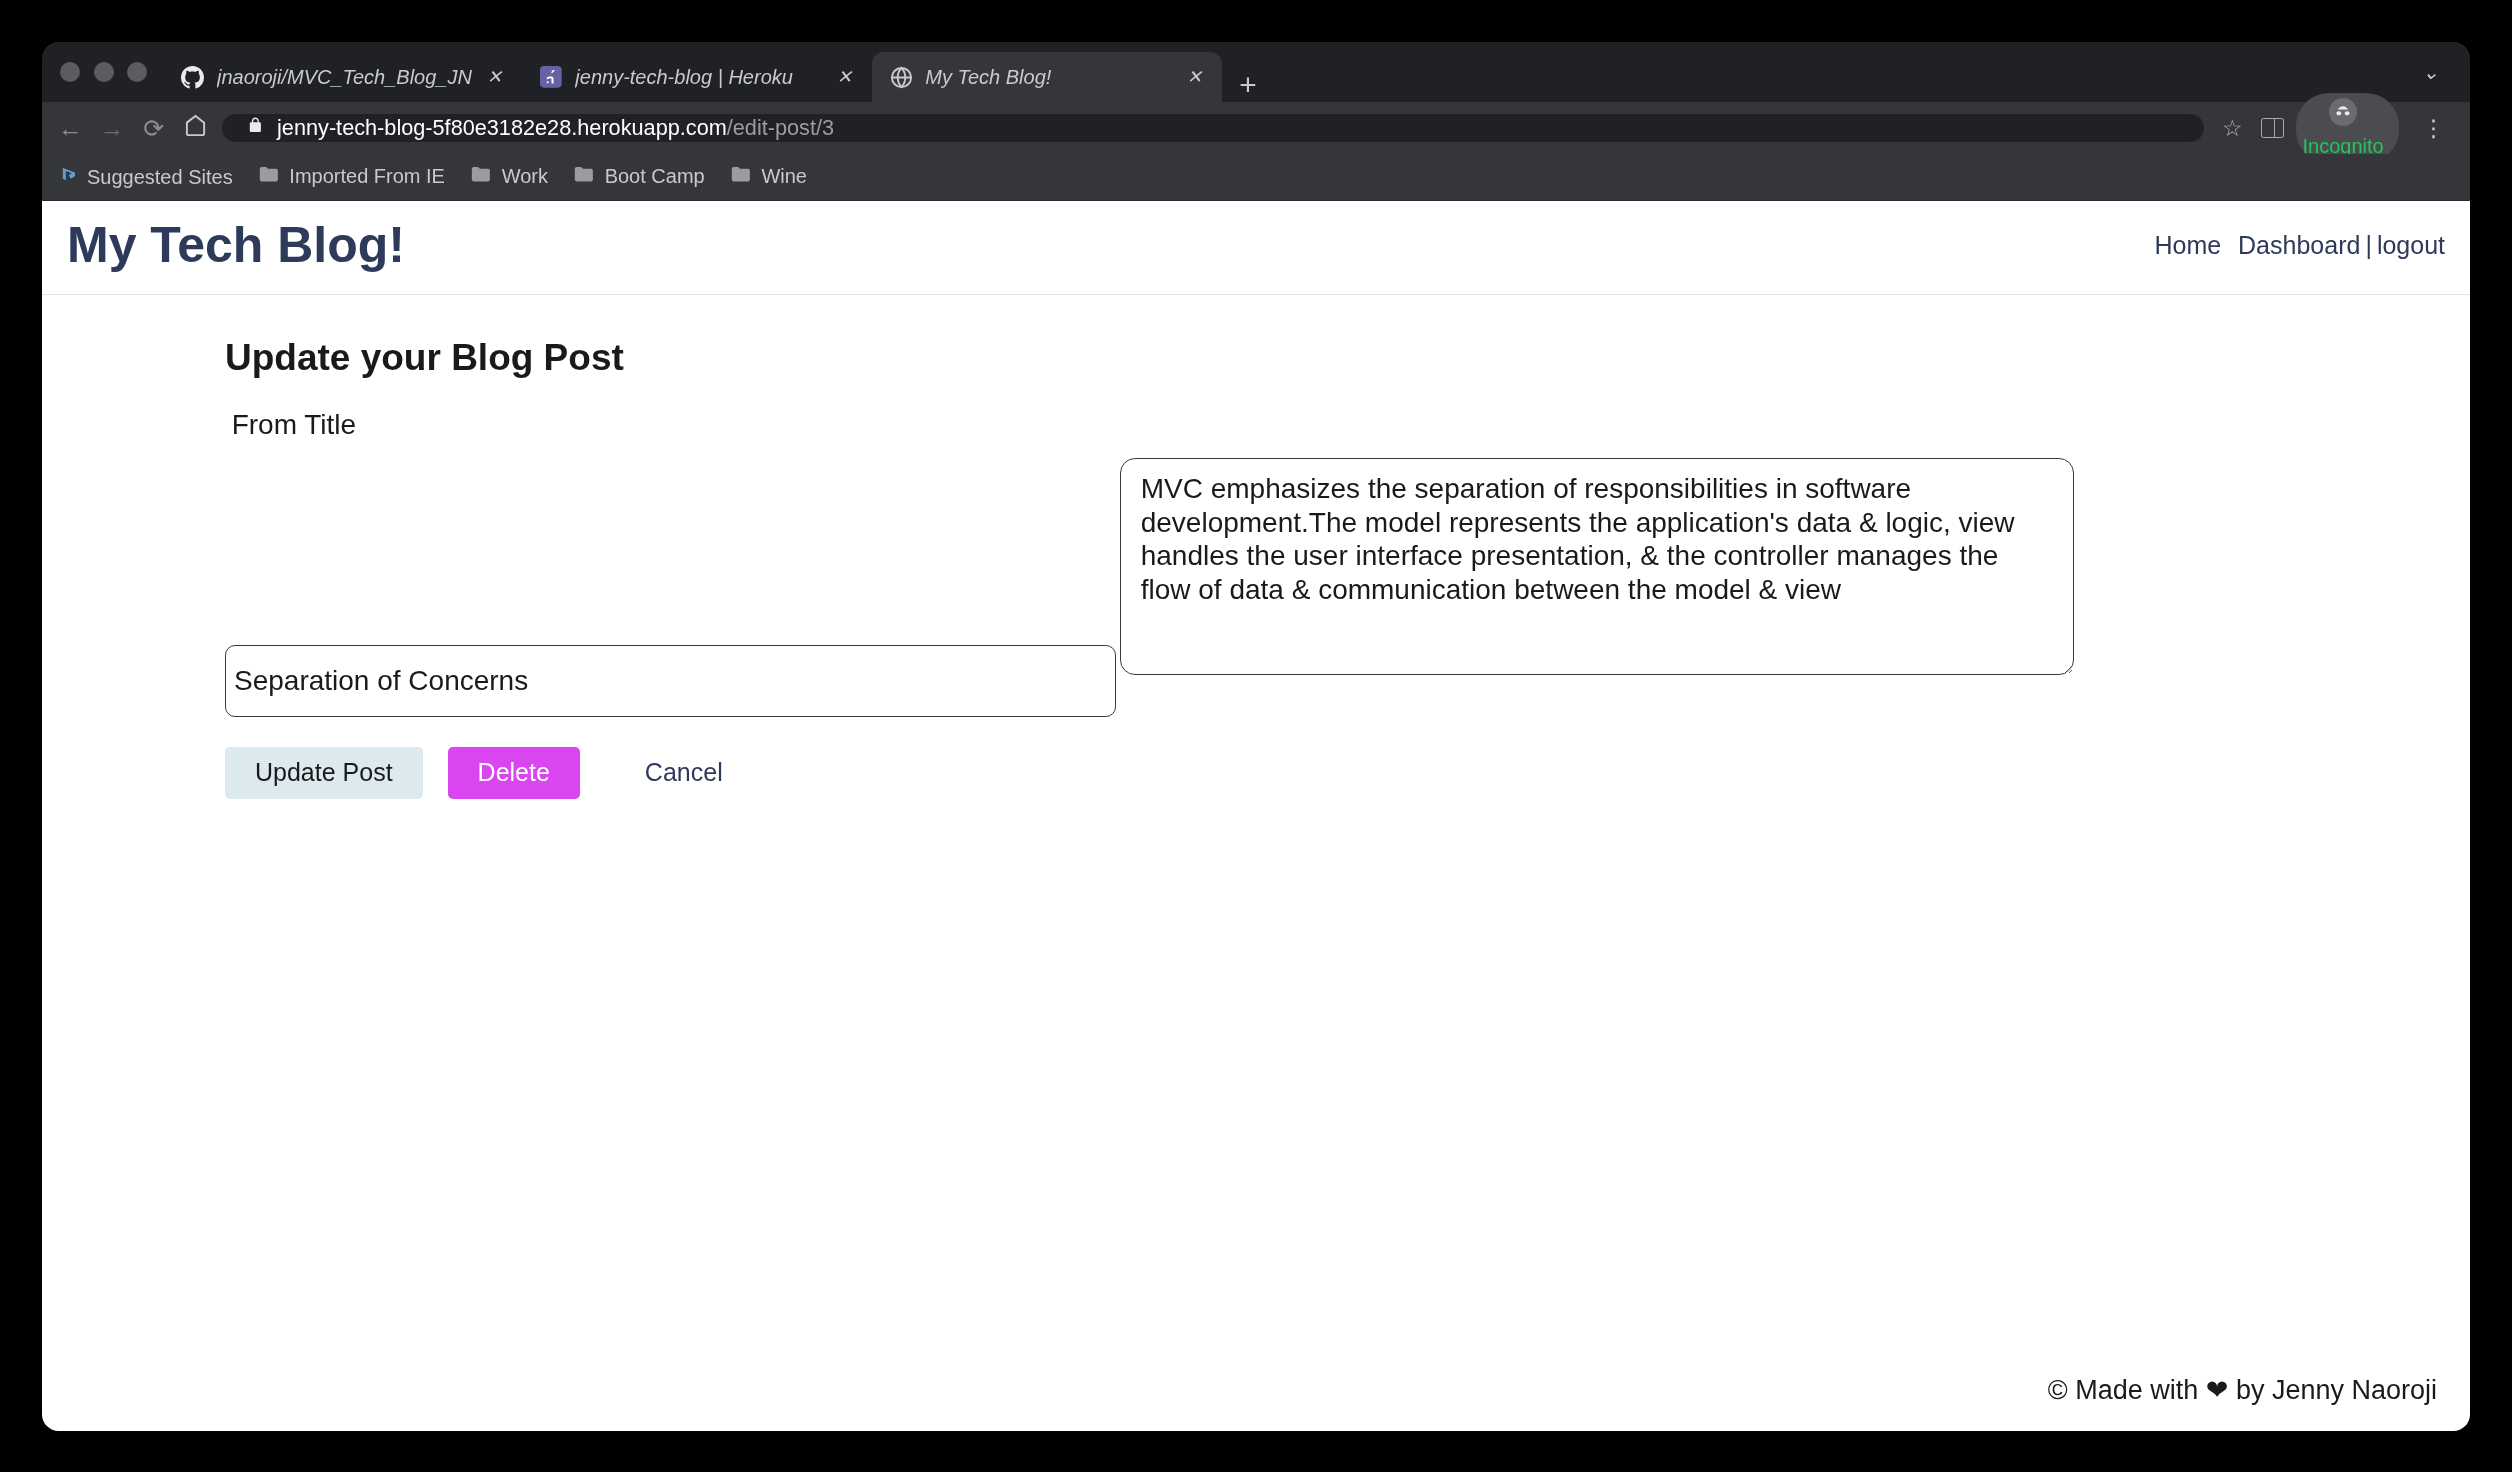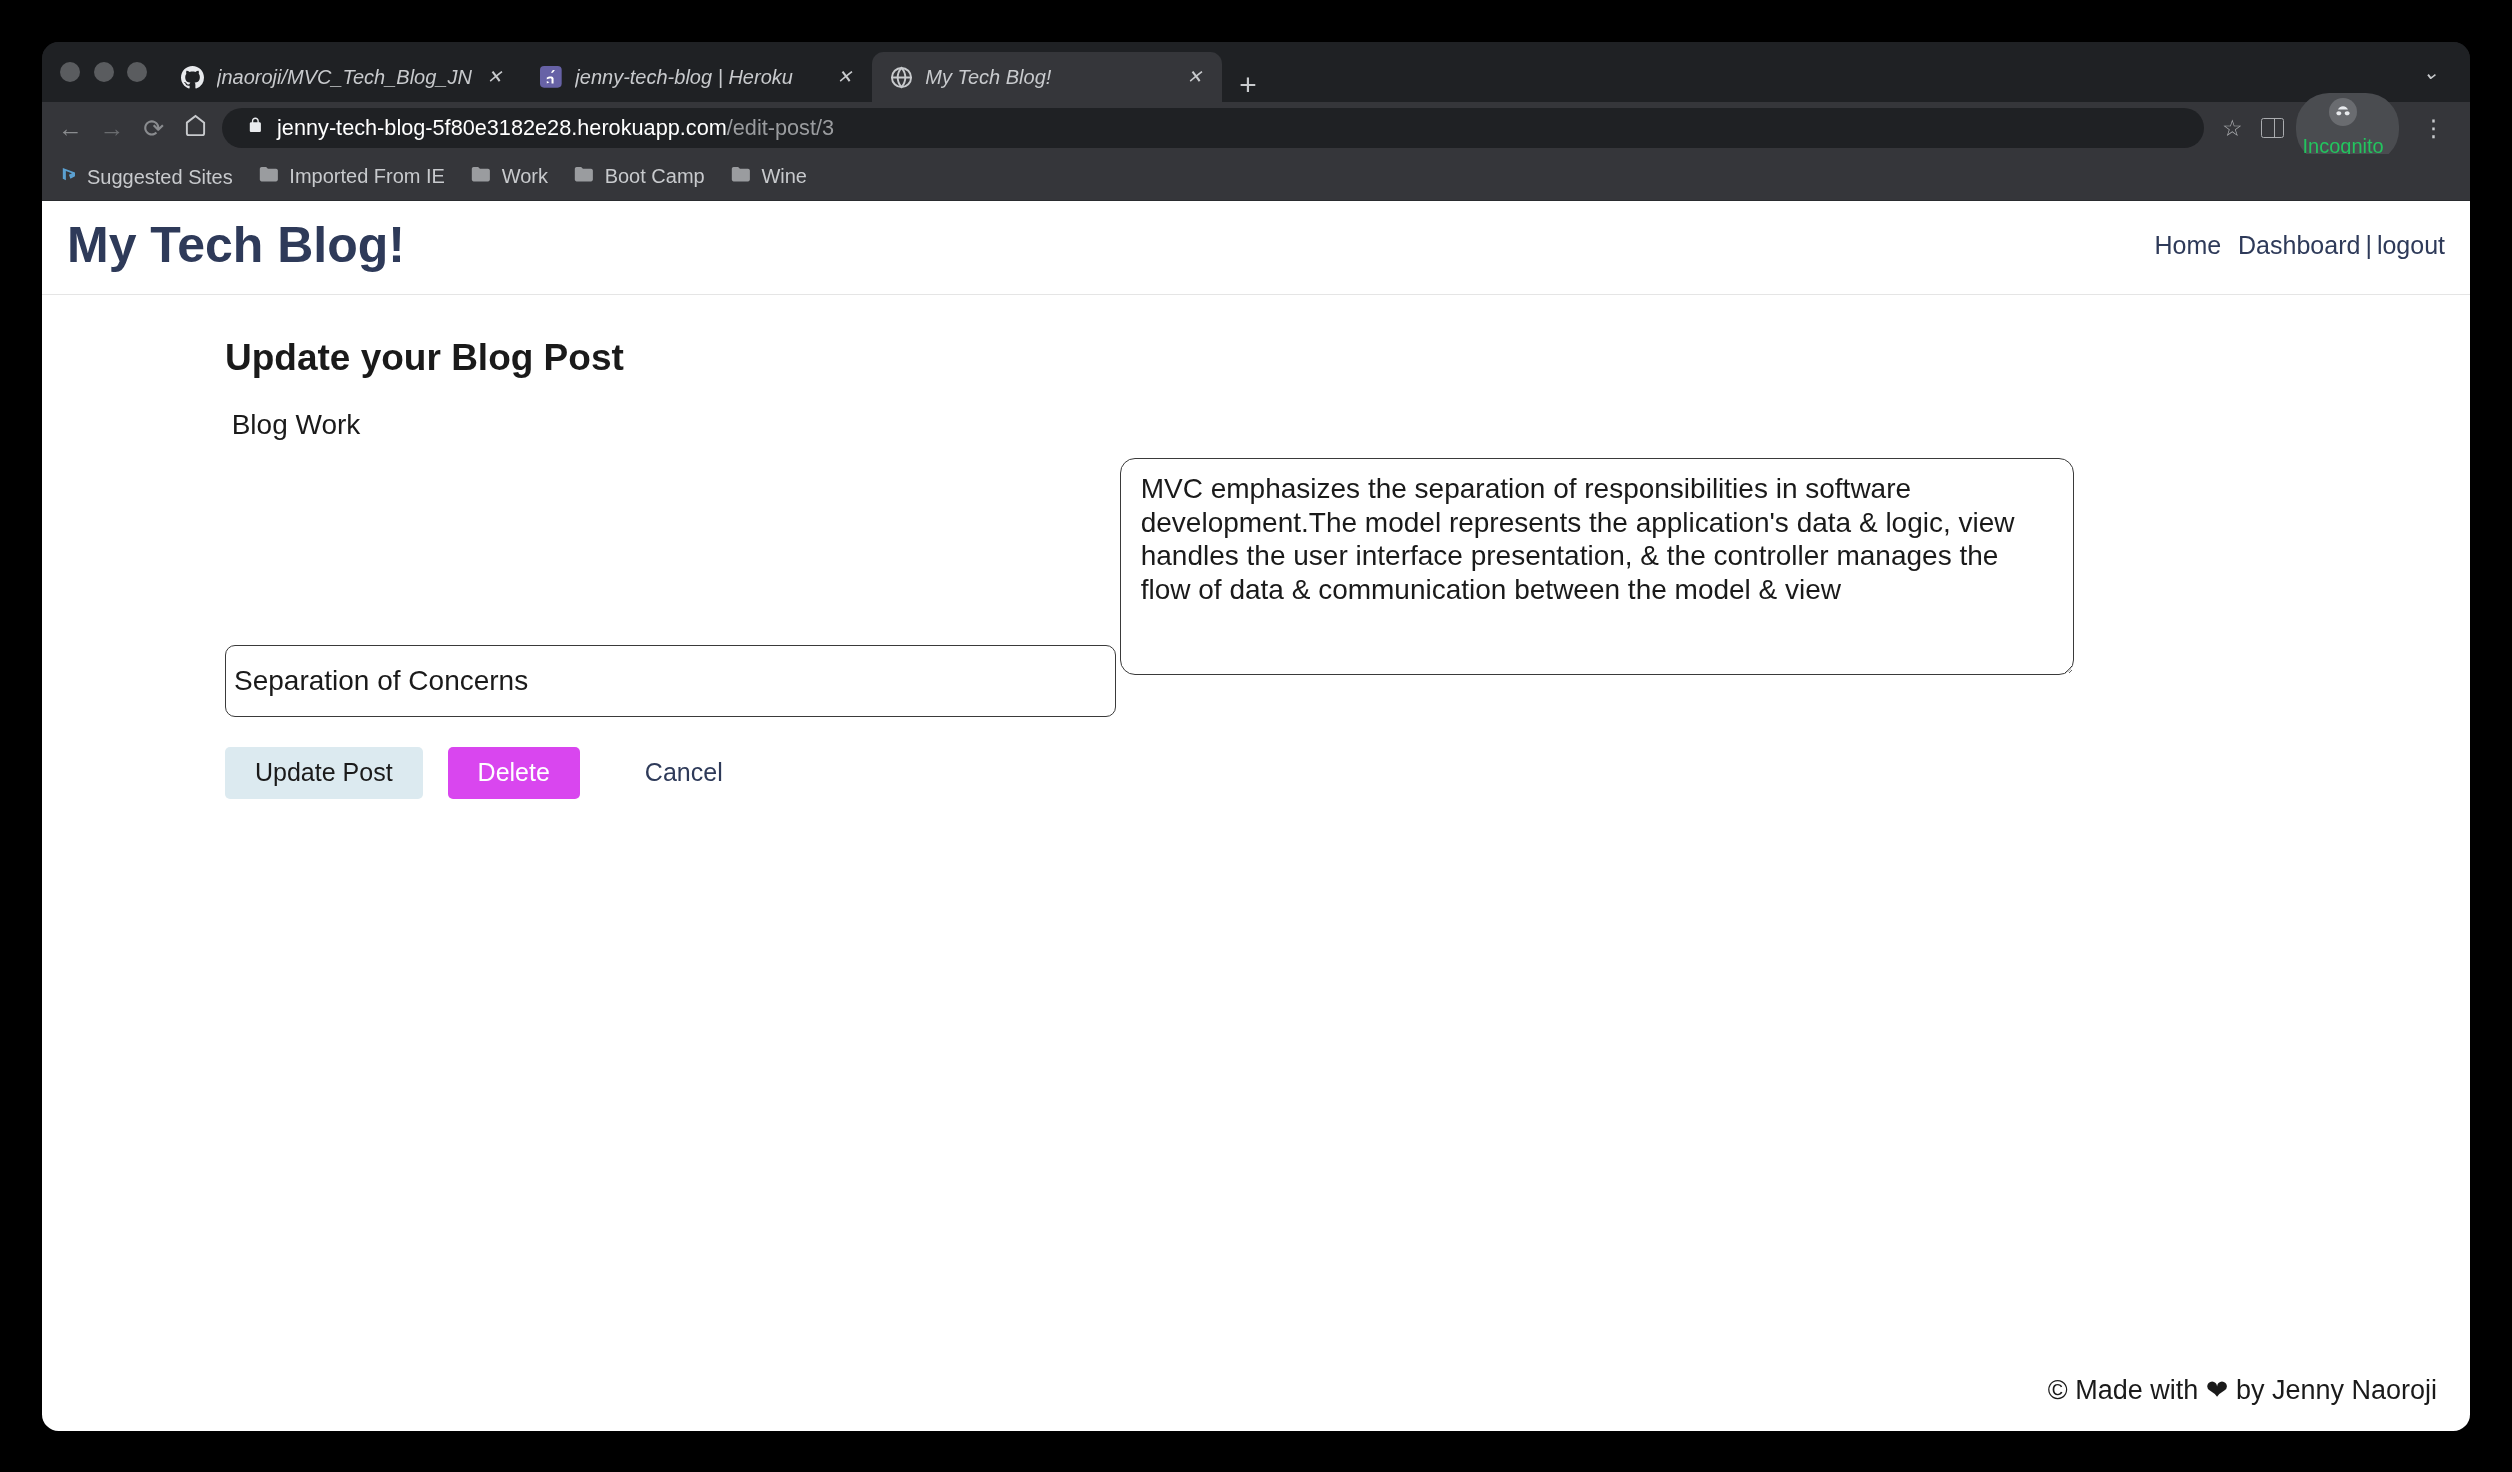--- a/index.html
+++ b/index.html
@@ -131,21 +131,21 @@
     }
 
     .nav-button.forward {
       color: #6a6c6f;
     }
 
     .url-bar {
       flex: 1;
       background: #1f2124;
       border-radius: 33px;
-      height: 40px;
+      height: 28px;
       display: flex;
       align-items: center;
       padding: 0 25px;
       gap: 13.3px;
     }
 
     .lock-icon {
       color: #aaacaf;
       font-size: 18.3px;
     }
@@ -506,21 +506,21 @@
         <span>&nbsp;</span>
         <a class="nav-link">Dashboard</a>
         <span> | </span>
         <a class="nav-link">logout</a>
       </div>
     </div>
 
     <div class="main-area">
       <h2 class="form-heading">Update your Blog Post</h2>
 
-      <div class="form-label">Blog Work</div>
+      <div class="form-label">From Title</div>
       <input type="text" class="text-input" value="Separation of Concerns" style="">
 
       <textarea class="textarea-input" style="">MVC emphasizes the separation of responsibilities in software development.The model represents the application's data &amp; logic, view handles the user interface presentation, &amp; the controller manages the flow of data &amp; communication between the model &amp; view</textarea>
 
       <div class="button-row">
         <button class="btn btn-update">Update Post</button>
         <button class="btn btn-delete">Delete</button>
         <button class="btn btn-cancel">Cancel</button>
       </div>
     </div>

